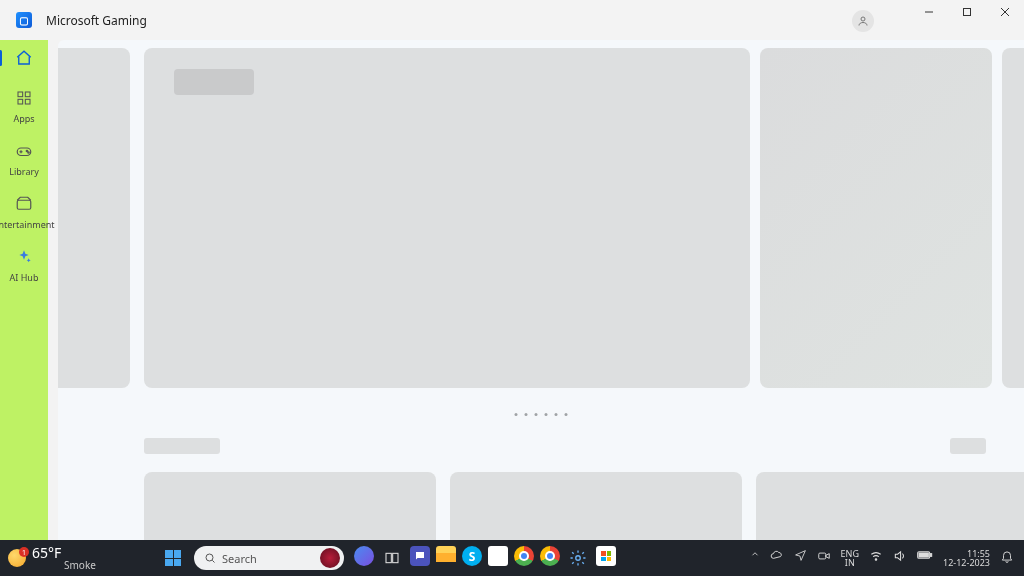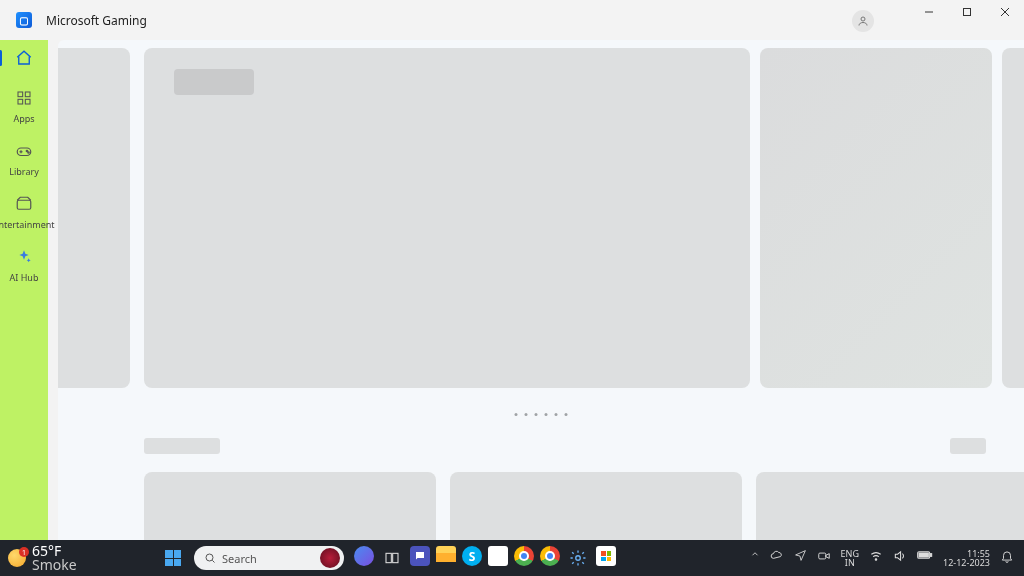--- a/index.html
+++ b/index.html
@@ -89,21 +89,21 @@
     display:flex; align-items:center; color:#fff; font-size:10px;
   }
   .weather { display:flex;align-items:center; gap:6px; margin-left:8px; }
   .weather .wicon { width:18px;height:18px;border-radius:50%;
     background:radial-gradient(circle at 35% 35%, #ffd86b, #f4a62a);
     position:relative; }
   .weather .badge { position:absolute; top:-2px; right:-3px; width:10px;height:10px;border-radius:50%;
     background:#d93025;color:#fff;font-size:7px;display:flex;align-items:center;justify-content:center;}
   .weather .wtxt { display:flex;flex-direction:column;line-height:1; }
   .weather .wtxt .t1 { font-size:14px;}
-  .weather .wtxt .t2 { font-size:14px;color:#c9c9c9;}
+  .weather .wtxt .t2 { font-size:10px;color:#c9c9c9;margin-left:32px;}
 
   .task-center { position:absolute; left:160px; display:flex; align-items:center; gap:8px; }
   .task-center .titem { width:26px;height:26px;display:flex;align-items:center;justify-content:center;
     border-radius:4px; }
   .task-search { display:flex;align-items:center; background:#f0f1f2;color:#555;
     border-radius:14px; height:24px; padding:0 34px 0 10px; font-size:11px; gap:6px;
     position:relative; width:150px; }
   .task-search .deco { position:absolute; right:4px; width:20px;height:20px;border-radius:50%;
     background:radial-gradient(circle,#b81d3a,#5c0e1e); }
   .winicon { display:grid;grid-template-columns:1fr 1fr;grid-template-rows:1fr 1fr;gap:1px;width:16px;height:16px;}

